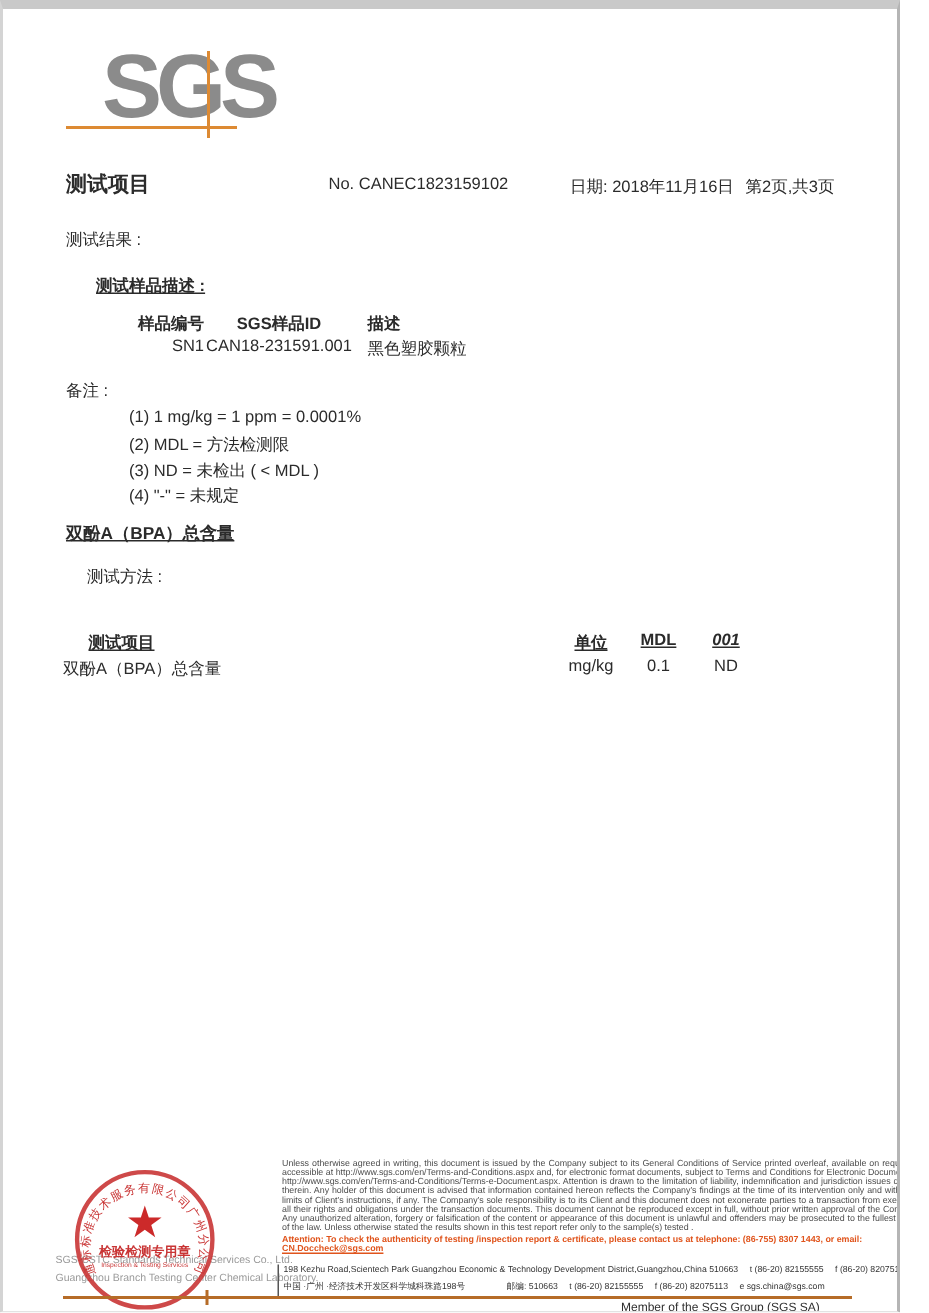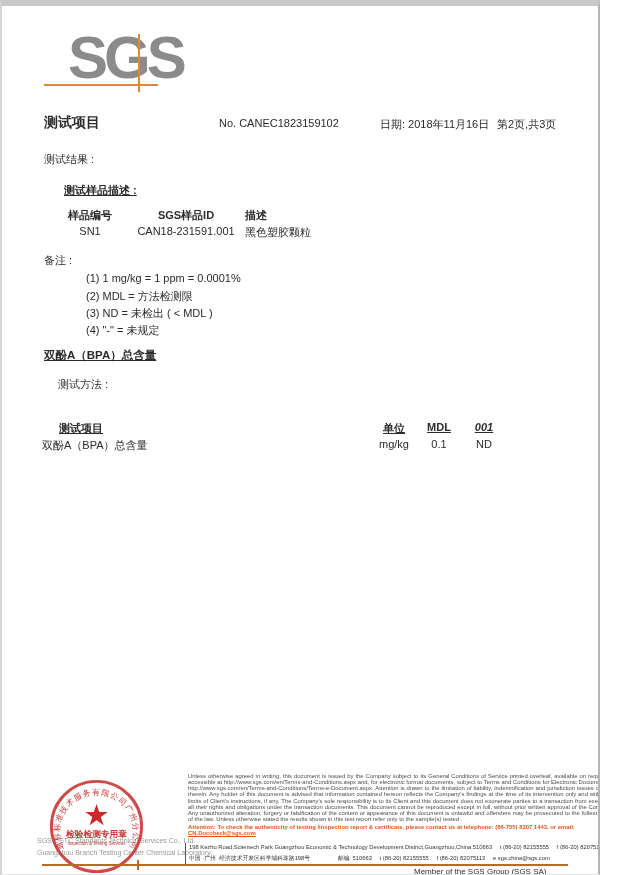--- a/index.html
+++ b/index.html
@@ -26,21 +26,21 @@
 
   .t11 { font-size:11px; }
   .bold { font-weight:bold; }
   .ul { text-decoration:underline; }
   .it { font-style:italic; }
 
   .results-label { left:42px; top:146px; }
   .sample-desc-title { left:42px; top:177px;margin-left:20px; }
 
   
-  .st-col1 { left:42px; width:92px; text-align:center; }
+  .st-col1 { left:42px; width:92px; text-align:right; }
   .st-col2 { left:134px; width:100px; text-align:center; }
   .st-col3 { left:243px; text-align:center; }
   .st-head { top:202px; font-weight:bold; }
   .st-row  { top:219px; }
 
   .notes-label { left:42px; top:247px; }
   .note-line { left:84px; }
 
   .bpa-title { left:42px; top:342px; font-size:11.5px; }
   .method-label { left:42px; top:371px;margin-left:14px; }

